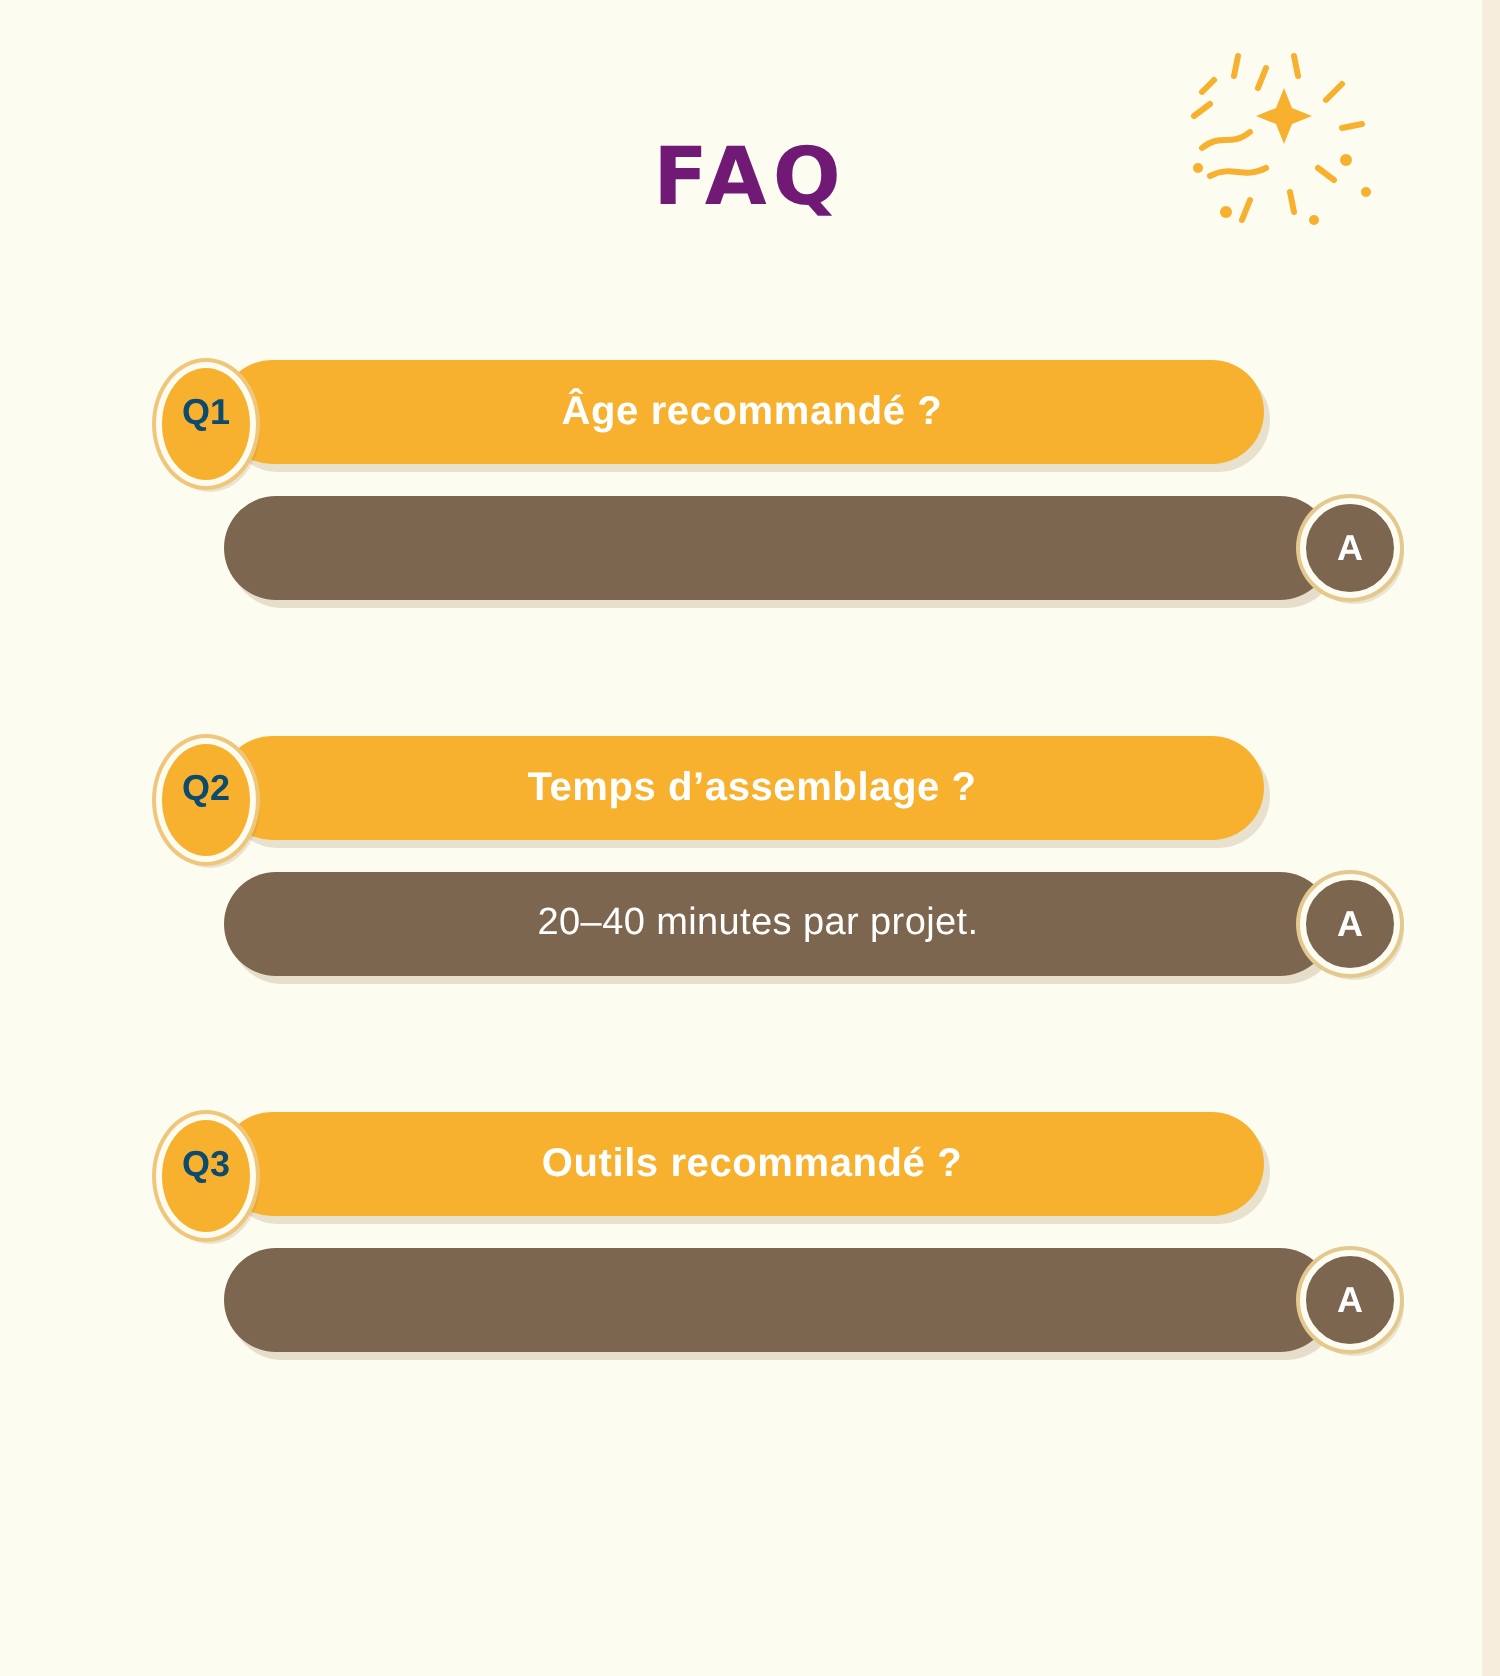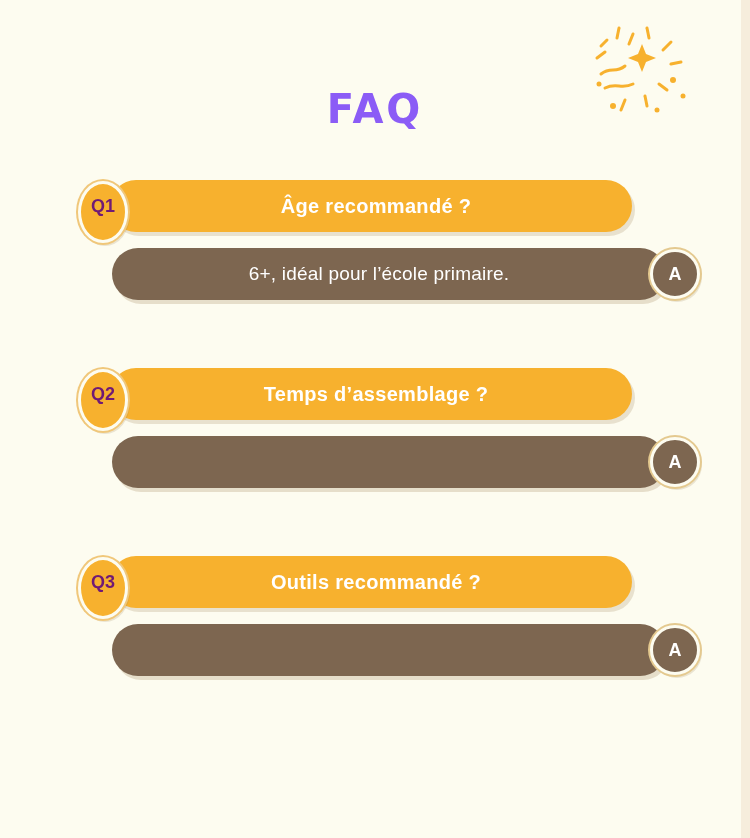--- a/index.html
+++ b/index.html
@@ -22,29 +22,29 @@
     box-sizing: border-box;
   }
 
   
   .header {
     position: relative;
     height: 180px;
   }
   .title {
     position: absolute;
-    top: 86px;
+    top: 66px;
     left: 0;
     right: 0;
     text-align: center;
     font-family: "DejaVu Sans", sans-serif;
     font-weight: bold;
     font-size: 40px;
     letter-spacing: 3px;
-    color: #8b5cf6;
+    color: #701a75;
   }
   .confetti {
     position: absolute;
     top: 22px;
     left: 585px;
     width: 110px;
     height: 110px;
   }
 
   
@@ -94,21 +94,21 @@
     position: absolute;
     left: 0;
     top: 1px;
     width: 50px;
     height: 62px;
     border-radius: 50%;
     background: #f7b12e;
     border: 3px solid #fdfcf0;
     box-sizing: border-box;
     box-shadow: 0 0 0 2px #f0c77a, 2px 3px 0 rgba(150,120,70,0.18);
-    color: #701a75;
+    color: #0c4a6e;
     font-size: 18px;
     font-weight: bold;
     line-height: 44px;
     text-align: center;
   }
 
   .a-row {
     position: relative;
     margin-left: 112px;
     margin-right: 84px;
@@ -200,35 +200,35 @@
 
     <div class="faq-item">
       <div class="q-row">
         <div class="q-pill">
           <div class="q-pill-text">Âge recommandé ?</div>
         </div>
         <div class="q-badge">Q1</div>
       </div>
       <div class="a-row">
         <div class="a-pill">
-          <div class="a-text">6+, idéal pour l’école primaire.</div>
           <div class="a-badge">A</div>
         </div>
       </div>
     </div>
 
     <div class="faq-item">
       <div class="q-row">
         <div class="q-pill">
           <div class="q-pill-text">Temps d’assemblage ?</div>
         </div>
         <div class="q-badge">Q2</div>
       </div>
       <div class="a-row">
         <div class="a-pill">
+          <div class="a-text">20–40 minutes par projet.</div>
           <div class="a-badge">A</div>
         </div>
       </div>
     </div>
 
     <div class="faq-item">
       <div class="q-row">
         <div class="q-pill">
           <div class="q-pill-text">Outils recommandé ?</div>
         </div>

